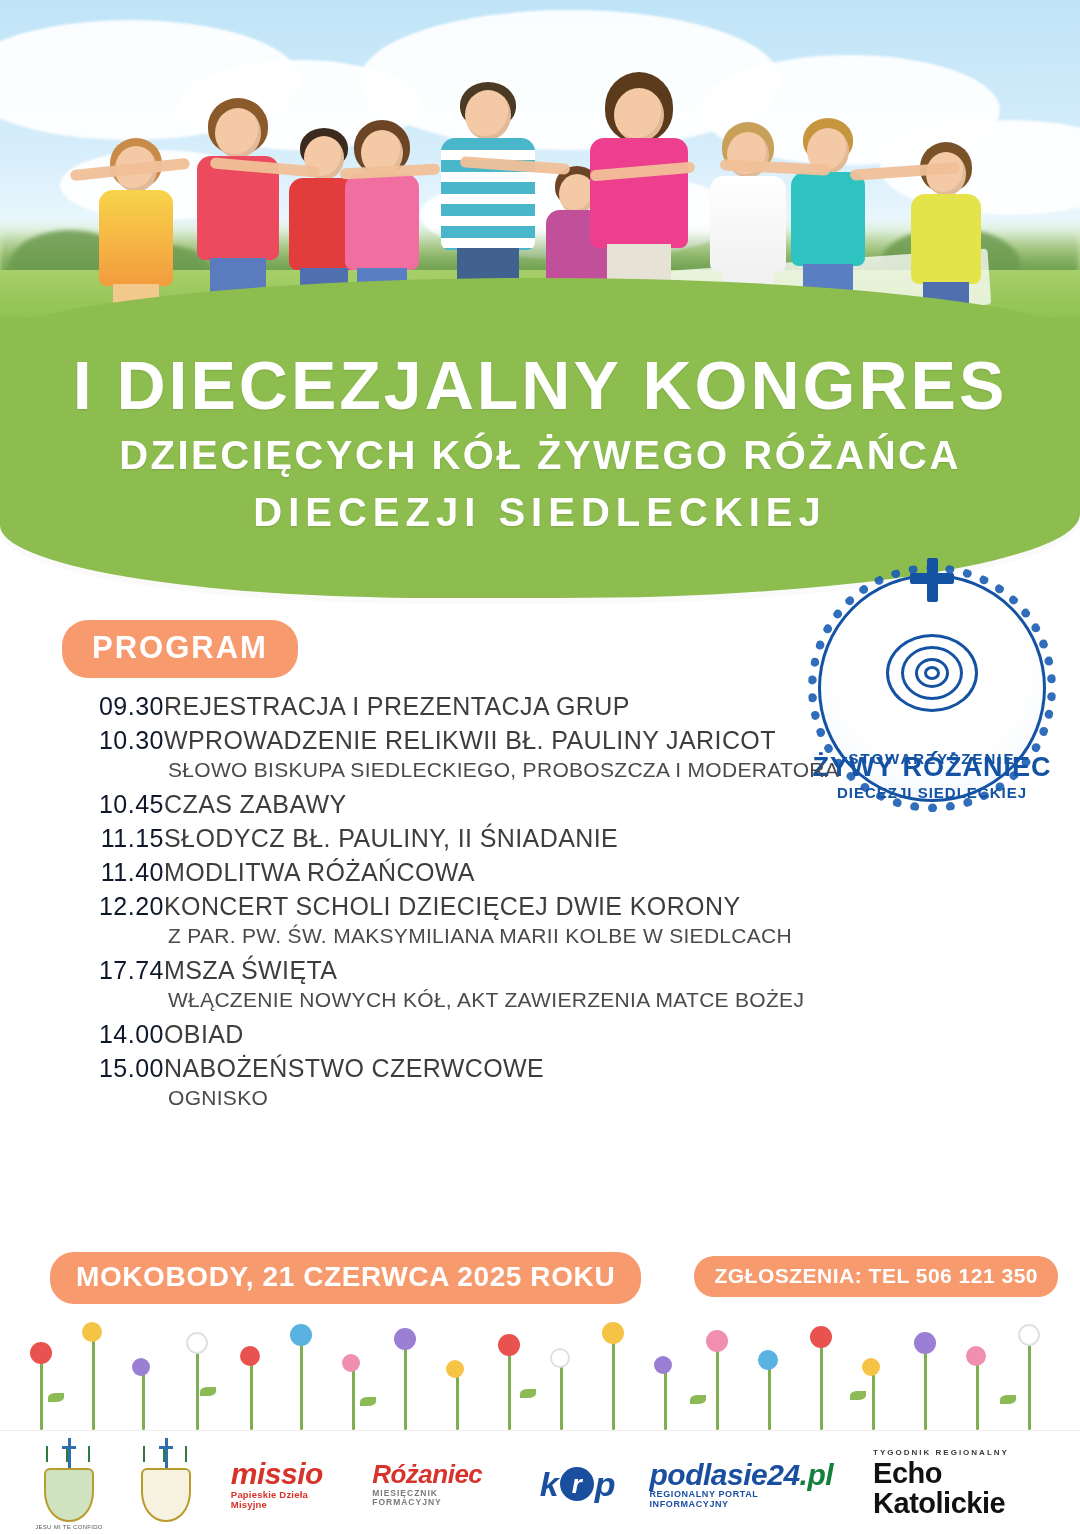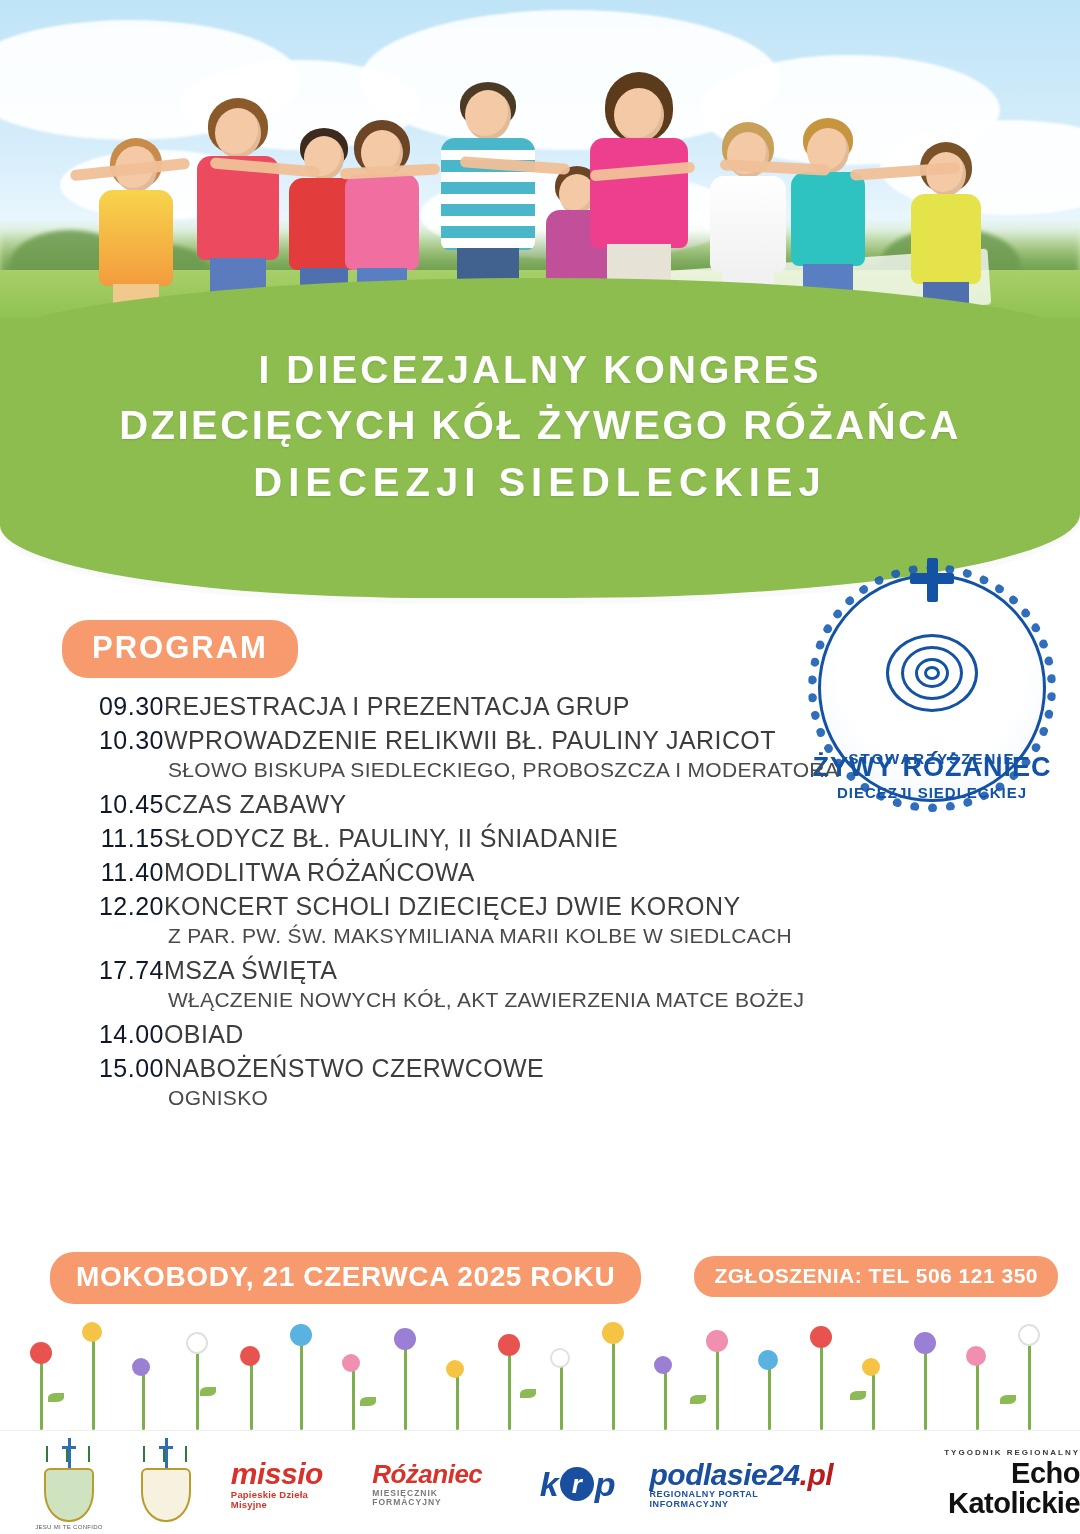--- a/index.html
+++ b/index.html
@@ -110,21 +110,21 @@
     width: 1120px; height: 70px;
     background: #8dbd4e;
     border-radius: 50% 50% 0 0 / 100% 100% 0 0;
   }
   .titles {
     position: absolute; top: 350px; left: 0; width: 1080px;
     text-align: center; color: #ffffff;
     text-shadow: 0 1px 2px rgba(0,0,0,0.12);
   }
   .title-1 {
-    font-size: 39px; font-weight: bold; letter-spacing: 3px; line-height: 1.05;
+    font-size: 68px; font-weight: bold; letter-spacing: 3px; line-height: 1.05;
   }
   .title-2 {
     font-size: 40px; font-weight: bold; letter-spacing: 2.5px; line-height: 1.3;
     margin-top: 8px;
   }
   .title-3 {
     font-size: 40px; font-weight: bold; letter-spacing: 6px; line-height: 1.35;
     margin-top: 4px;
   }
 
@@ -287,24 +287,24 @@
   .krp .k { color: #1a4fa0; }
   .krp .r {
     color: #ffffff; background: #1a4fa0; border-radius: 50%;
     width: 34px; height: 34px; display: inline-flex; align-items: center; justify-content: center;
     font-size: 26px; margin: 0 1px;
   }
   .krp .p { color: #1a4fa0; }
 
   .brand-podlasie { margin-left: 34px; }
   .brand-podlasie .main { color: #1a4fa0; font-size: 30px; font-style: italic; }
-  .brand-podlasie .main .dotpl { color: #b91c1c; }
+  .brand-podlasie .main .dotpl { color: #15803d; }
   .brand-podlasie .sub { color: #1a4fa0; font-weight: bold; font-size: 9px; letter-spacing: .6px; }
 
-  .brand-echo { margin-left: 34px; text-align: right; }
+  .brand-echo { margin-left: 34px; text-align: left; }
   .brand-echo .sub { color: #3a3a3a; font-size: 8px; letter-spacing: 2px; font-weight: bold; }
   .brand-echo .main { color: #111111; font-size: 29px; letter-spacing: -0.5px; }
 
   .divider-line {
     position: absolute; top: 1430px; left: 0; width: 1080px; height: 1px;
     background: #efefef;
   }
 </style>
 </head>
 <body>

